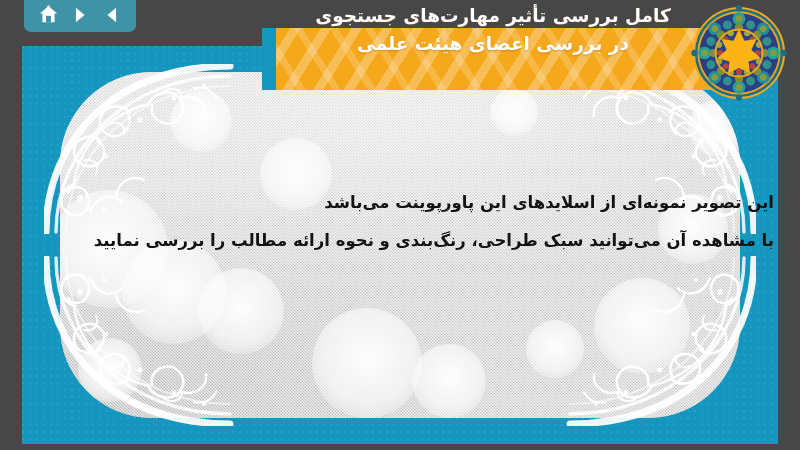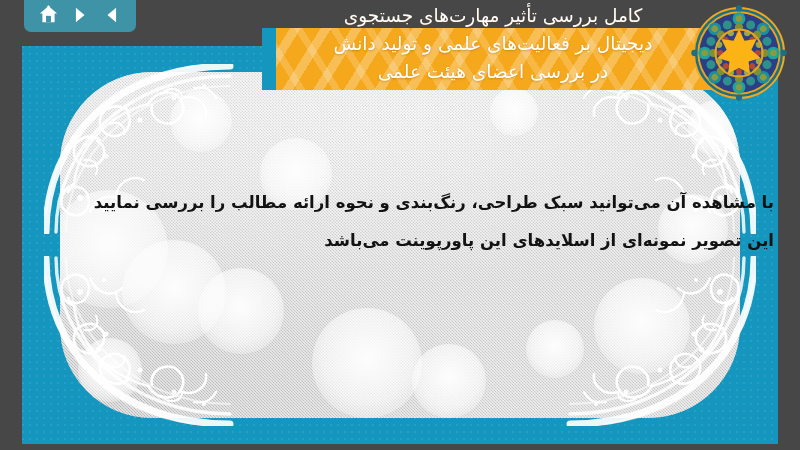--- a/index.html
+++ b/index.html
@@ -137,21 +137,21 @@
   #title-text {
     position:absolute;
     left:268px; top:2px;
     width:450px;
     z-index:33;
     text-align:center;
     direction:rtl;
     color:#ffffff;
     font-size:18.5px;
     line-height:28px;
-    font-weight:400;
+    font-weight:700;
     letter-spacing:0px;
     text-shadow:0 1px 2px rgba(140,80,0,.35);
     white-space:nowrap;
   }
   #title-text .tl { display:block; }
 
   
   #medallion {
     position:absolute;
     left:690px; top:4px;
@@ -351,34 +351,33 @@
           <circle cx="62" cy="92" r="2.6"></circle>
           <circle cx="96" cy="56" r="2.6"></circle>
           <circle cx="130" cy="34" r="2.4"></circle>
           <circle cx="60" cy="146" r="2"></circle>
           <circle cx="160" cy="22" r="2"></circle>
         </g>
       </svg>
     </div>
 
     <div id="body-text">
+      <span class="bl">این تصویر نمونه‌ای از اسلایدهای این پاورپوینت می‌باشد</span>
       <span class="bl">با مشاهده آن می‌توانید سبک طراحی، رنگ‌بندی و نحوه ارائه مطالب را بررسی نمایید</span>
-      <span class="bl">این تصویر نمونه‌ای از اسلایدهای این پاورپوینت می‌باشد</span>
     </div>
 
   </div>
 
   <div id="banner">
     <div class="chev"></div>
   </div>
   <div id="banner-cap"></div>
 
   <div id="title-text">
     <span class="tl">کامل بررسی تأثیر مهارت‌های جستجوی</span>
-    <span class="tl">دیجیتال بر فعالیت‌های علمی و تولید دانش</span>
     <span class="tl">در بررسی اعضای هیئت علمی</span>
   </div>
 
   <div id="medallion">
     <svg viewBox="0 0 100 100" aria-hidden="true">
       <defs>
         <clipPath id="medclip">
             <circle cx="50" cy="50" r="47"></circle>
           </clipPath>
       </defs>

